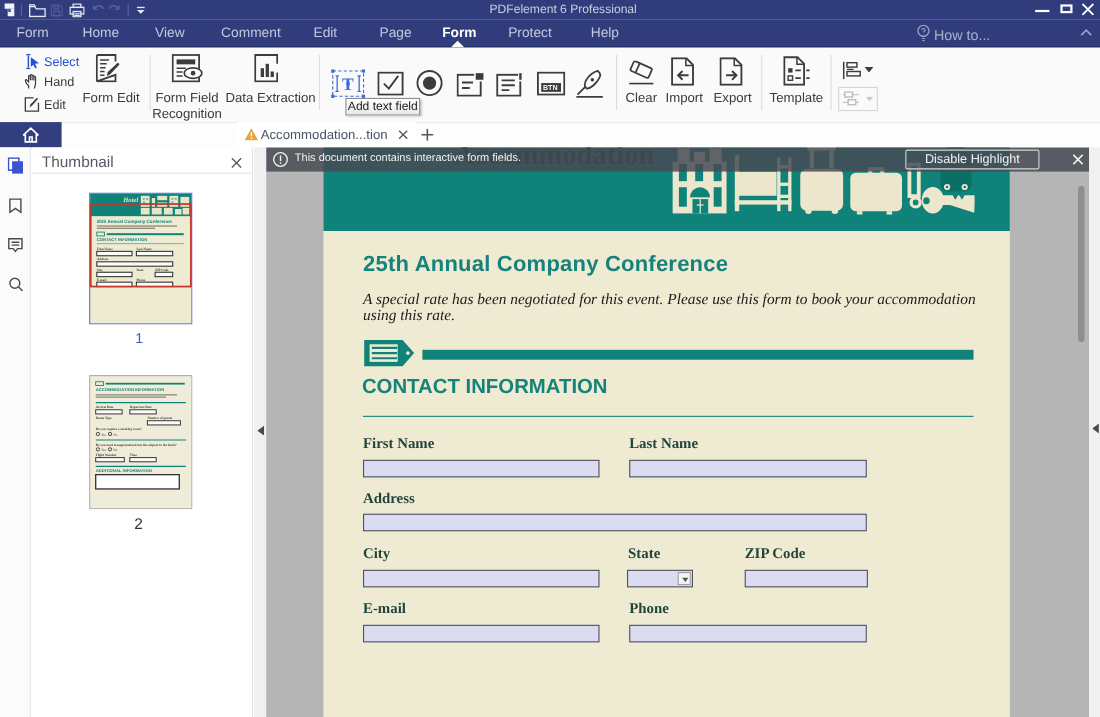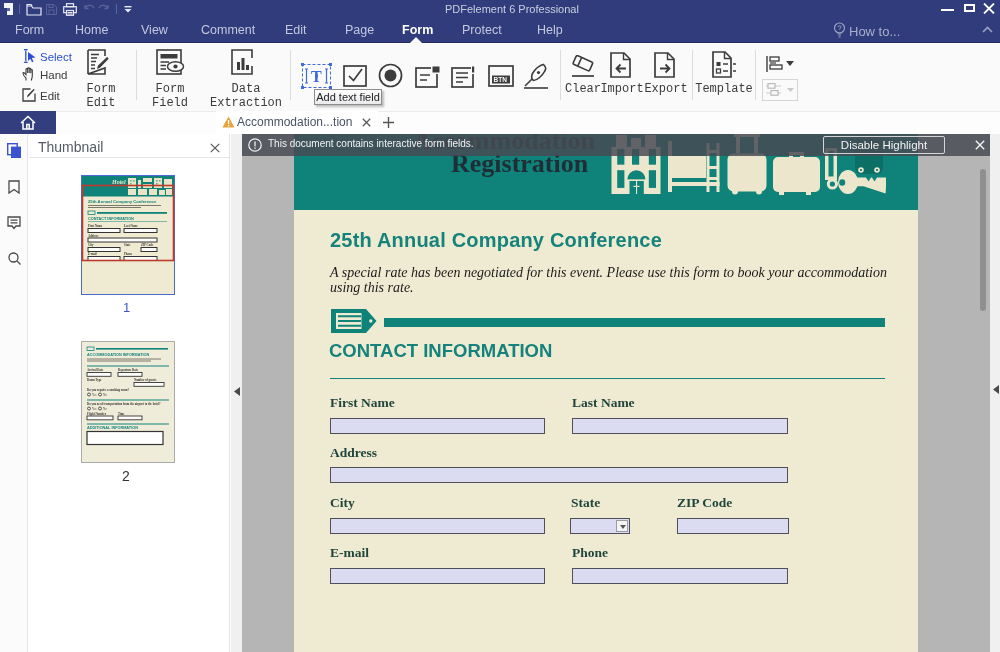--- a/index.html
+++ b/index.html
@@ -7,21 +7,21 @@
   body { font-family:"Liberation Sans", sans-serif; position:relative; background:#fff; }
   .abs { position:absolute; }
   
   #titlebar { position:absolute; left:0; top:0; width:1000px; height:18px; background:#313c7d; }
   
   #menubar { position:absolute; left:0; top:18px; width:1000px; height:25px; background:#313c7d; border-bottom:1px solid #242e62; }
   .mi { position:absolute; top:5px; font-size:12.5px; color:#c3c8dd; }
   
   #ribbon { position:absolute; left:0; top:44px; width:1000px; height:67px; background:#fafafb; }
   .rsep { position:absolute; top:9px; width:1px; height:48px; background:#dcdcdc; }
-  .rlabel { position:absolute; font-size:12px; color:#3b3b3b; text-align:center;font-family:Liberation Mono, monospace; }
+  .rlabel { position:absolute; font-size:12px; color:#3b3b3b; text-align:center; }
   
   #tabbar { position:absolute; left:0; top:111px; width:1000px; height:23px; background:#fdfdfd; }
   
   #content { position:absolute; left:0; top:134px; width:1000px; height:518px; }
   #sidebar { position:absolute; left:0; top:0; width:28px; height:518px; background:#fbfbfc; border-right:1px solid #e4e4e6; }
   #panel { position:absolute; left:29px; top:0; width:201px; height:518px; background:#ffffff; border-right:1px solid #e2e2e2; }
   #lgutter { position:absolute; left:231px; top:0; width:11px; height:518px; background:#f0f0f1; }
   #canvas { position:absolute; left:242px; top:0; width:748px; height:518px; background:#b5b5b5; overflow:hidden; }
   #rstrip { position:absolute; left:990px; top:0; width:10px; height:518px; background:#f0f0f1; }
   
@@ -410,21 +410,20 @@
     </div>
     <div id="lgutter">
       <svg class="abs" style="left:2.5px;top:253px" width="6" height="9" viewBox="0 0 6 9">
         <path d="M6 0 L6 9 L0 4.5 Z" fill="#4a4a4a"></path>
       </svg>
     </div>
     <div id="canvas">
       <div id="page">
         <div id="tealband">
           <div class="abs ser" style="left:119px;top:-7px;font-size:26px;font-weight:bold;color:#1f2d36">Accommodation</div>
-          <div class="abs ser" style="left:157px;top:16px;font-size:26px;font-weight:bold;color:#1f2d36">Registration</div>
 
           <svg class="abs" style="left:316px;top:0px" width="290" height="66" viewBox="0 0 290 66">
             <g fill="#ece7cc">
 
               <rect x="1.5" y="14" width="49" height="47"></rect>
               <rect x="6" y="2" width="11" height="13"></rect>
               <rect x="35" y="2" width="11" height="13"></rect>
               <rect x="21" y="5" width="10" height="10"></rect>
             </g>
             <g fill="#0f837a">

